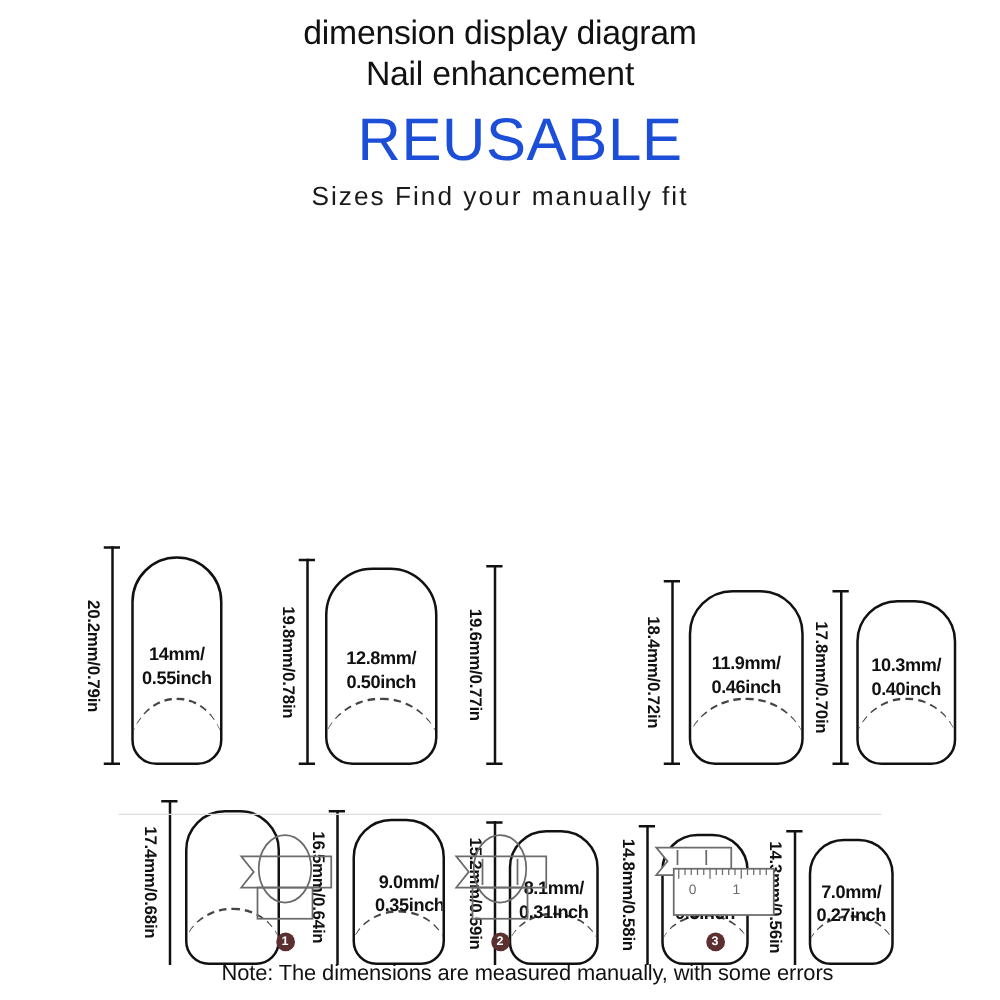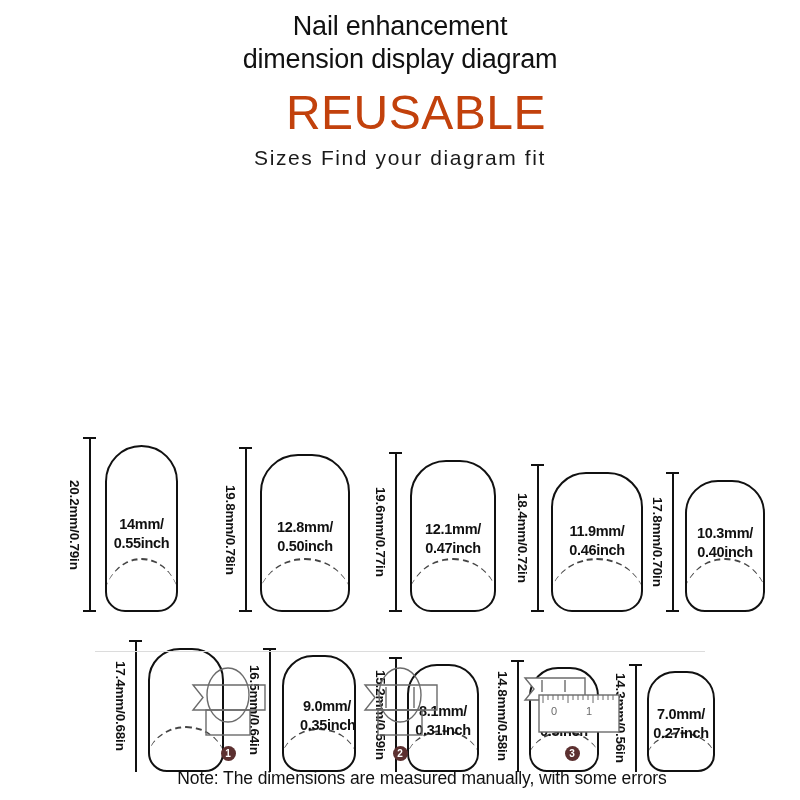--- a/index.html
+++ b/index.html
@@ -21,21 +21,21 @@
     font-weight: 400;
     letter-spacing: -0.2px;
     color: #111;
   }
   .reusable {
     font-size: 48px;
     line-height: 62px;
     font-weight: 400;
     letter-spacing: 0.5px;
     margin-top: 6px;
-    color: #c2410c;
+    color: #1d4ed8;
     padding-left: 32px;
   }
   .sub-line {
     font-size: 21px;
     line-height: 28px;
     letter-spacing: 1.6px;
     color: #1a1a1a;
   }
   .sub-line.first { margin-top: 6px; }
 
@@ -171,24 +171,24 @@
     font-size: 17.5px;
     color: #111;
     letter-spacing: -0.1px;
     padding-left: 44px;
   }
 </style>
 </head>
 <body>
 
 <div class="header">
+  <div class="title-line">dimension display diagram</div>
   <div class="title-line">Nail enhancement</div>
-  <div class="title-line">dimension display diagram</div>
   <div class="reusable">REUSABLE</div>
-  <div class="sub-line">Sizes Find your diagram fit</div>
+  <div class="sub-line">Sizes Find your manually fit</div>
 </div>
 
 <div class="rows">
 
   <div class="nail-row" id="row1" style="position:absolute; top:265px; left:0; height:175px;">
 
     <div class="nail-cell" style="left:62px; height:175px; width:145px;">
       <div class="dim" style="left:0; height:175px;">
         <div class="bar">
           <div class="cap top"></div>
@@ -225,27 +225,20 @@
     </div>
 
     <div class="nail-cell" style="left:368px; height:160px; width:138px;">
       <div class="dim" style="left:0; height:160px;">
         <div class="bar">
           <div class="cap top"></div>
           <div class="stem"></div>
           <div class="cap bot"></div>
         </div>
         <div class="dimlabel">19.6mm/0.77in</div>
-      </div>
-      <div class="nail" style="left:42px; width:86px; height:152px; border-radius:36px 36px 21px 21px;">
-        <div class="cuticle"></div>
-        <div class="sizelabel" style="top:58px;">
-          <span>12.1mm/</span><br>
-          <span>0.47inch</span>
-        </div>
       </div>
     </div>
 
     <div class="nail-cell" style="left:510px; height:148px; width:132px;">
       <div class="dim" style="left:0; height:148px;">
         <div class="bar">
           <div class="cap top"></div>
           <div class="stem"></div>
           <div class="cap bot"></div>
         </div>

